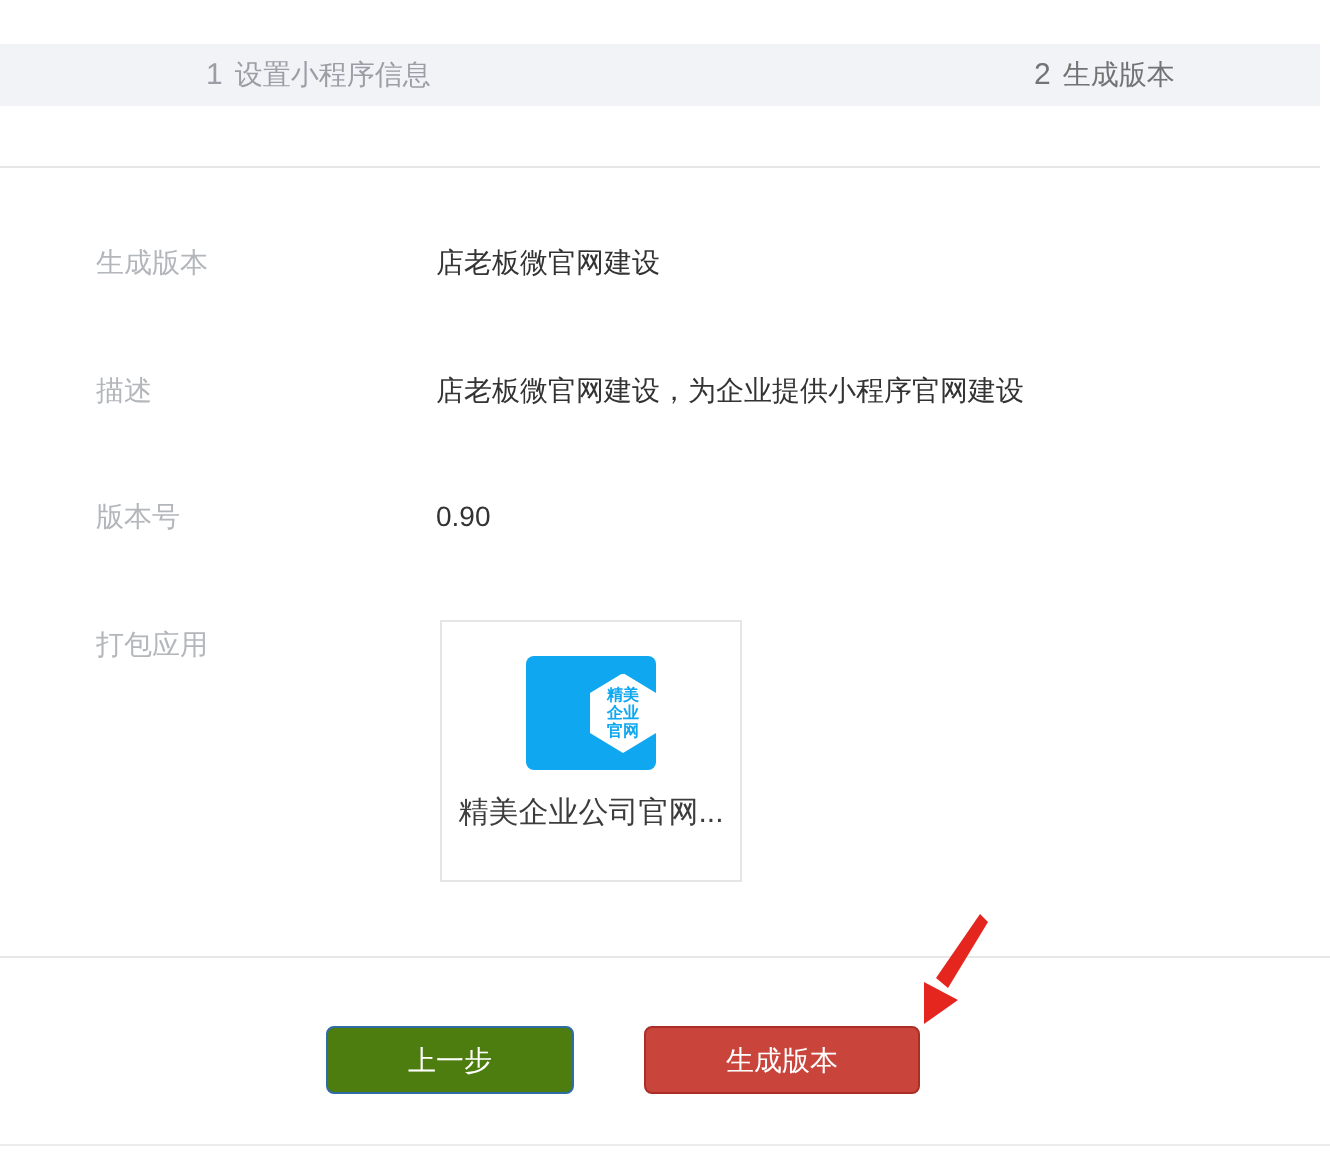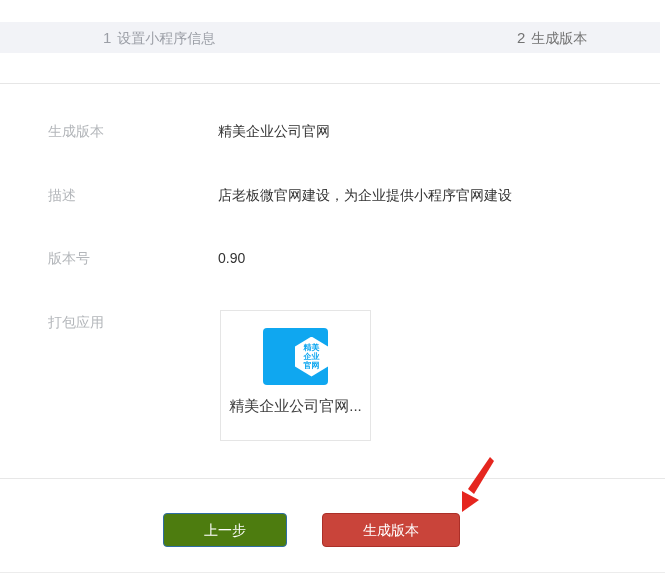--- a/index.html
+++ b/index.html
@@ -75,21 +75,21 @@
   </div>
   <div class="step step-2">
     <span class="num">2</span><span>生成版本</span>
   </div>
 </div>
 
 <div class="divider-top"></div>
 
 <div>
   <span class="f-label row1">生成版本</span>
-  <span class="f-value row1">精美企业公司官网</span>
+  <span class="f-value row1">店老板微官网建设</span>
 
   <span class="f-label row2">描述</span>
   <span class="f-value row2">店老板微官网建设，为企业提供小程序官网建设</span>
 
   <span class="f-label row3">版本号</span>
   <span class="f-value row3">0.90</span>
 
   <span class="f-label row4">打包应用</span>
 
   <div class="app-card">

